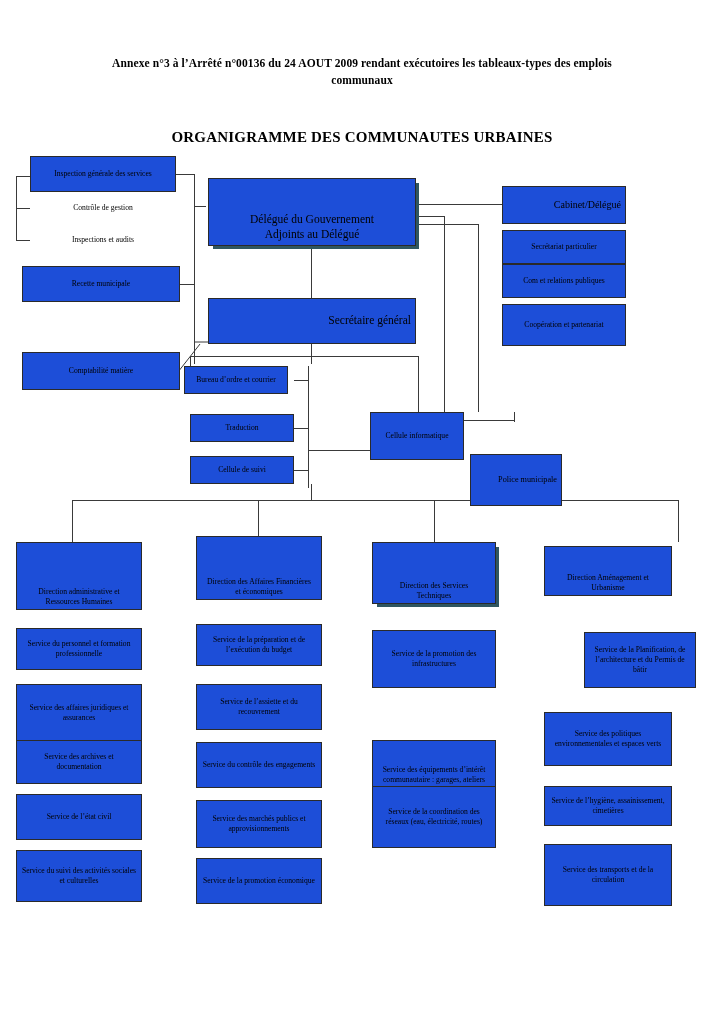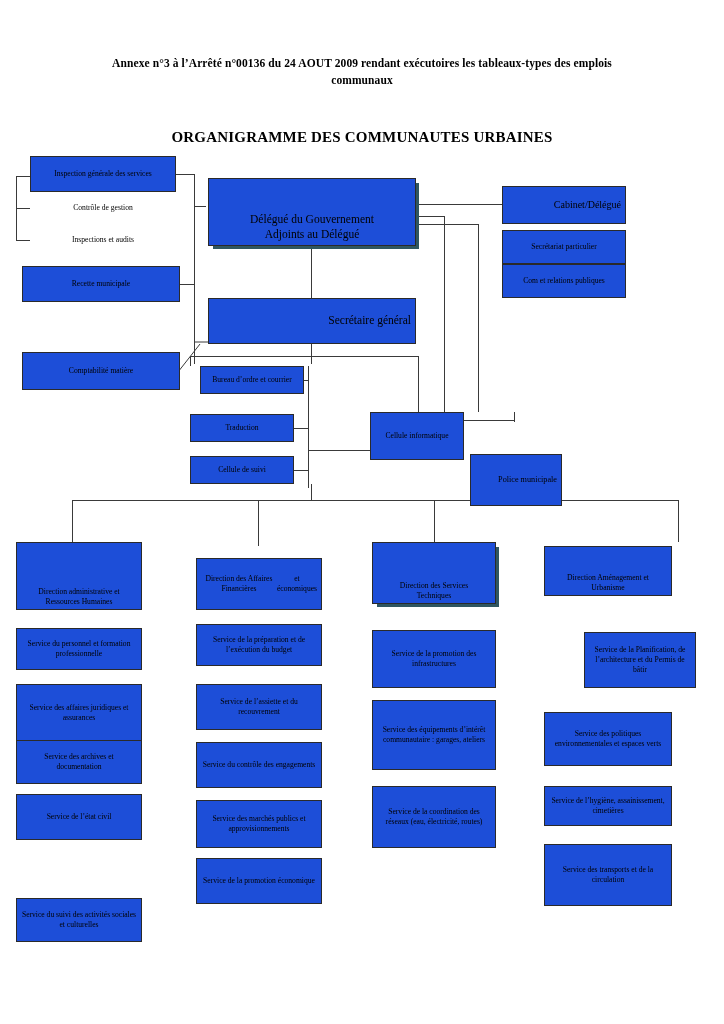--- a/index.html
+++ b/index.html
@@ -77,32 +77,33 @@
     <span>Adjoints au Délégué</span>
   </div>
 
   <div class="bx thick bold f11" style="left:208px;top:298px;width:208px;height:46px;">Secrétaire général</div>
 
   <div class="ln lnv" style="left:311px;top:246px;width:1px;height:52px;"></div>
 
   <div class="bx thick bold f9" style="left:502px;top:186px;width:124px;height:38px;">Cabinet/Délégué</div>
   <div class="bx thick" style="left:502px;top:230px;width:124px;height:34px;">Secrétariat particulier</div>
   <div class="bx thick" style="left:502px;top:264px;width:124px;height:34px;">Com et relations publiques</div>
+  <div class="bx thick" style="left:502px;top:304px;width:124px;height:42px;">Coopération et partenariat</div>
 
   <div class="ln lnh" style="left:416px;top:204px;width:86px;height:1px;"></div>
 
   <div class="ln lnh" style="left:416px;top:216px;width:28px;height:1px;"></div>
   <div class="ln lnv" style="left:444px;top:216px;width:1px;height:204px;"></div>
   <div class="ln lnh" style="left:416px;top:224px;width:62px;height:1px;"></div>
   <div class="ln lnv" style="left:478px;top:224px;width:1px;height:188px;"></div>
 
   <div class="ln lnh" style="left:444px;top:420px;width:70px;height:1px;"></div>
   <div class="ln lnv" style="left:514px;top:412px;width:1px;height:10px;"></div>
 
-  <div class="bx thick" style="left:200px;top:366px;width:104px;height:28px;">Bureau d’ordre et courrier</div>
+  <div class="bx thick" style="left:184px;top:366px;width:104px;height:28px;">Bureau d’ordre et courrier</div>
   <div class="bx thick" style="left:190px;top:414px;width:104px;height:28px;">Traduction</div>
   <div class="bx thick" style="left:190px;top:456px;width:104px;height:28px;">Cellule de suivi</div>
 
   <div class="bx thick" style="left:370px;top:412px;width:94px;height:48px;">Cellule informatique</div>
 
   <div class="bx thick bold f8" style="left:470px;top:414px;width:92px;height:52px;margin-top:40px;">Police municipale</div>
 
   <div class="ln lnv" style="left:311px;top:344px;width:1px;height:20px;"></div>
   <div class="ln lnh" style="left:190px;top:356px;width:228px;height:1px;"></div>
   <div class="ln lnv" style="left:190px;top:356px;width:1px;height:10px;"></div>
@@ -124,38 +125,38 @@
   <div class="ln lnv" style="left:678px;top:500px;width:1px;height:42px;"></div>
 
   <div class="bx thick bold" style="left:16px;top:542px;width:126px;height:68px;flex-direction:column;">
     <span>Direction administrative et</span>
     <span>Ressources Humaines</span>
   </div>
   <div class="bx thick" style="left:16px;top:628px;width:126px;height:42px;">Service du personnel et formation professionnelle</div>
   <div class="bx thick" style="left:16px;top:684px;width:126px;height:58px;">Service des affaires juridiques et assurances</div>
   <div class="bx thick" style="left:16px;top:740px;width:126px;height:44px;">Service des archives et documentation</div>
   <div class="bx thick" style="left:16px;top:794px;width:126px;height:46px;">Service de l’état civil</div>
-  <div class="bx thick" style="left:16px;top:850px;width:126px;height:44px;margin-top:48px;">Service du suivi des activités sociales et culturelles</div>
+  <div class="bx thick" style="left:16px;top:850px;width:126px;height:52px;">Service du suivi des activités sociales et culturelles</div>
 
-  <div class="bx thick bold" style="left:196px;top:558px;width:126px;height:52px;flex-direction:row;">
+  <div class="bx thick bold" style="left:196px;top:536px;width:126px;height:64px;flex-direction:column;">
     <span>Direction des Affaires Financières</span>
     <span>et économiques</span>
   </div>
   <div class="bx thick" style="left:196px;top:624px;width:126px;height:42px;">Service de la préparation et de l’exécution du budget</div>
   <div class="bx thick" style="left:196px;top:684px;width:126px;height:46px;">Service de l’assiette et du recouvrement</div>
   <div class="bx thick" style="left:196px;top:742px;width:126px;height:46px;">Service du contrôle des engagements</div>
   <div class="bx thick" style="left:196px;top:800px;width:126px;height:48px;">Service des marchés publics et approvisionnements</div>
   <div class="bx thick" style="left:196px;top:858px;width:126px;height:46px;">Service de la promotion économique</div>
 
   <div class="bx thick bold shadow3d" style="left:372px;top:542px;width:124px;height:62px;flex-direction:column;">
     <span>Direction des Services</span>
     <span>Techniques</span>
   </div>
   <div class="bx thick" style="left:372px;top:630px;width:124px;height:58px;">Service de la promotion des infrastructures</div>
-  <div class="bx thick" style="left:372px;top:700px;width:124px;height:70px;">Service des équipements d’intérêt communautaire : garages, ateliers</div>
+  <div class="bx thick" style="left:372px;top:740px;width:124px;height:70px;">Service des équipements d’intérêt communautaire : garages, ateliers</div>
   <div class="bx thick" style="left:372px;top:786px;width:124px;height:62px;">Service de la coordination des réseaux (eau, électricité, routes)</div>
 
   <div class="bx thick bold" style="left:544px;top:546px;width:128px;height:50px;flex-direction:column;">
     <span>Direction Aménagement et</span>
     <span>Urbanisme</span>
   </div>
   <div class="bx thick" style="left:544px;top:632px;width:112px;height:56px;margin-left:40px;">Service de la Planification, de l’architecture et du Permis de bâtir</div>
   <div class="bx thick" style="left:544px;top:712px;width:128px;height:54px;">Service des politiques environnementales et espaces verts</div>
   <div class="bx thick" style="left:544px;top:786px;width:128px;height:40px;">Service de l’hygiène, assainissement, cimetières</div>
   <div class="bx thick" style="left:544px;top:844px;width:128px;height:62px;">Service des transports et de la circulation</div>

